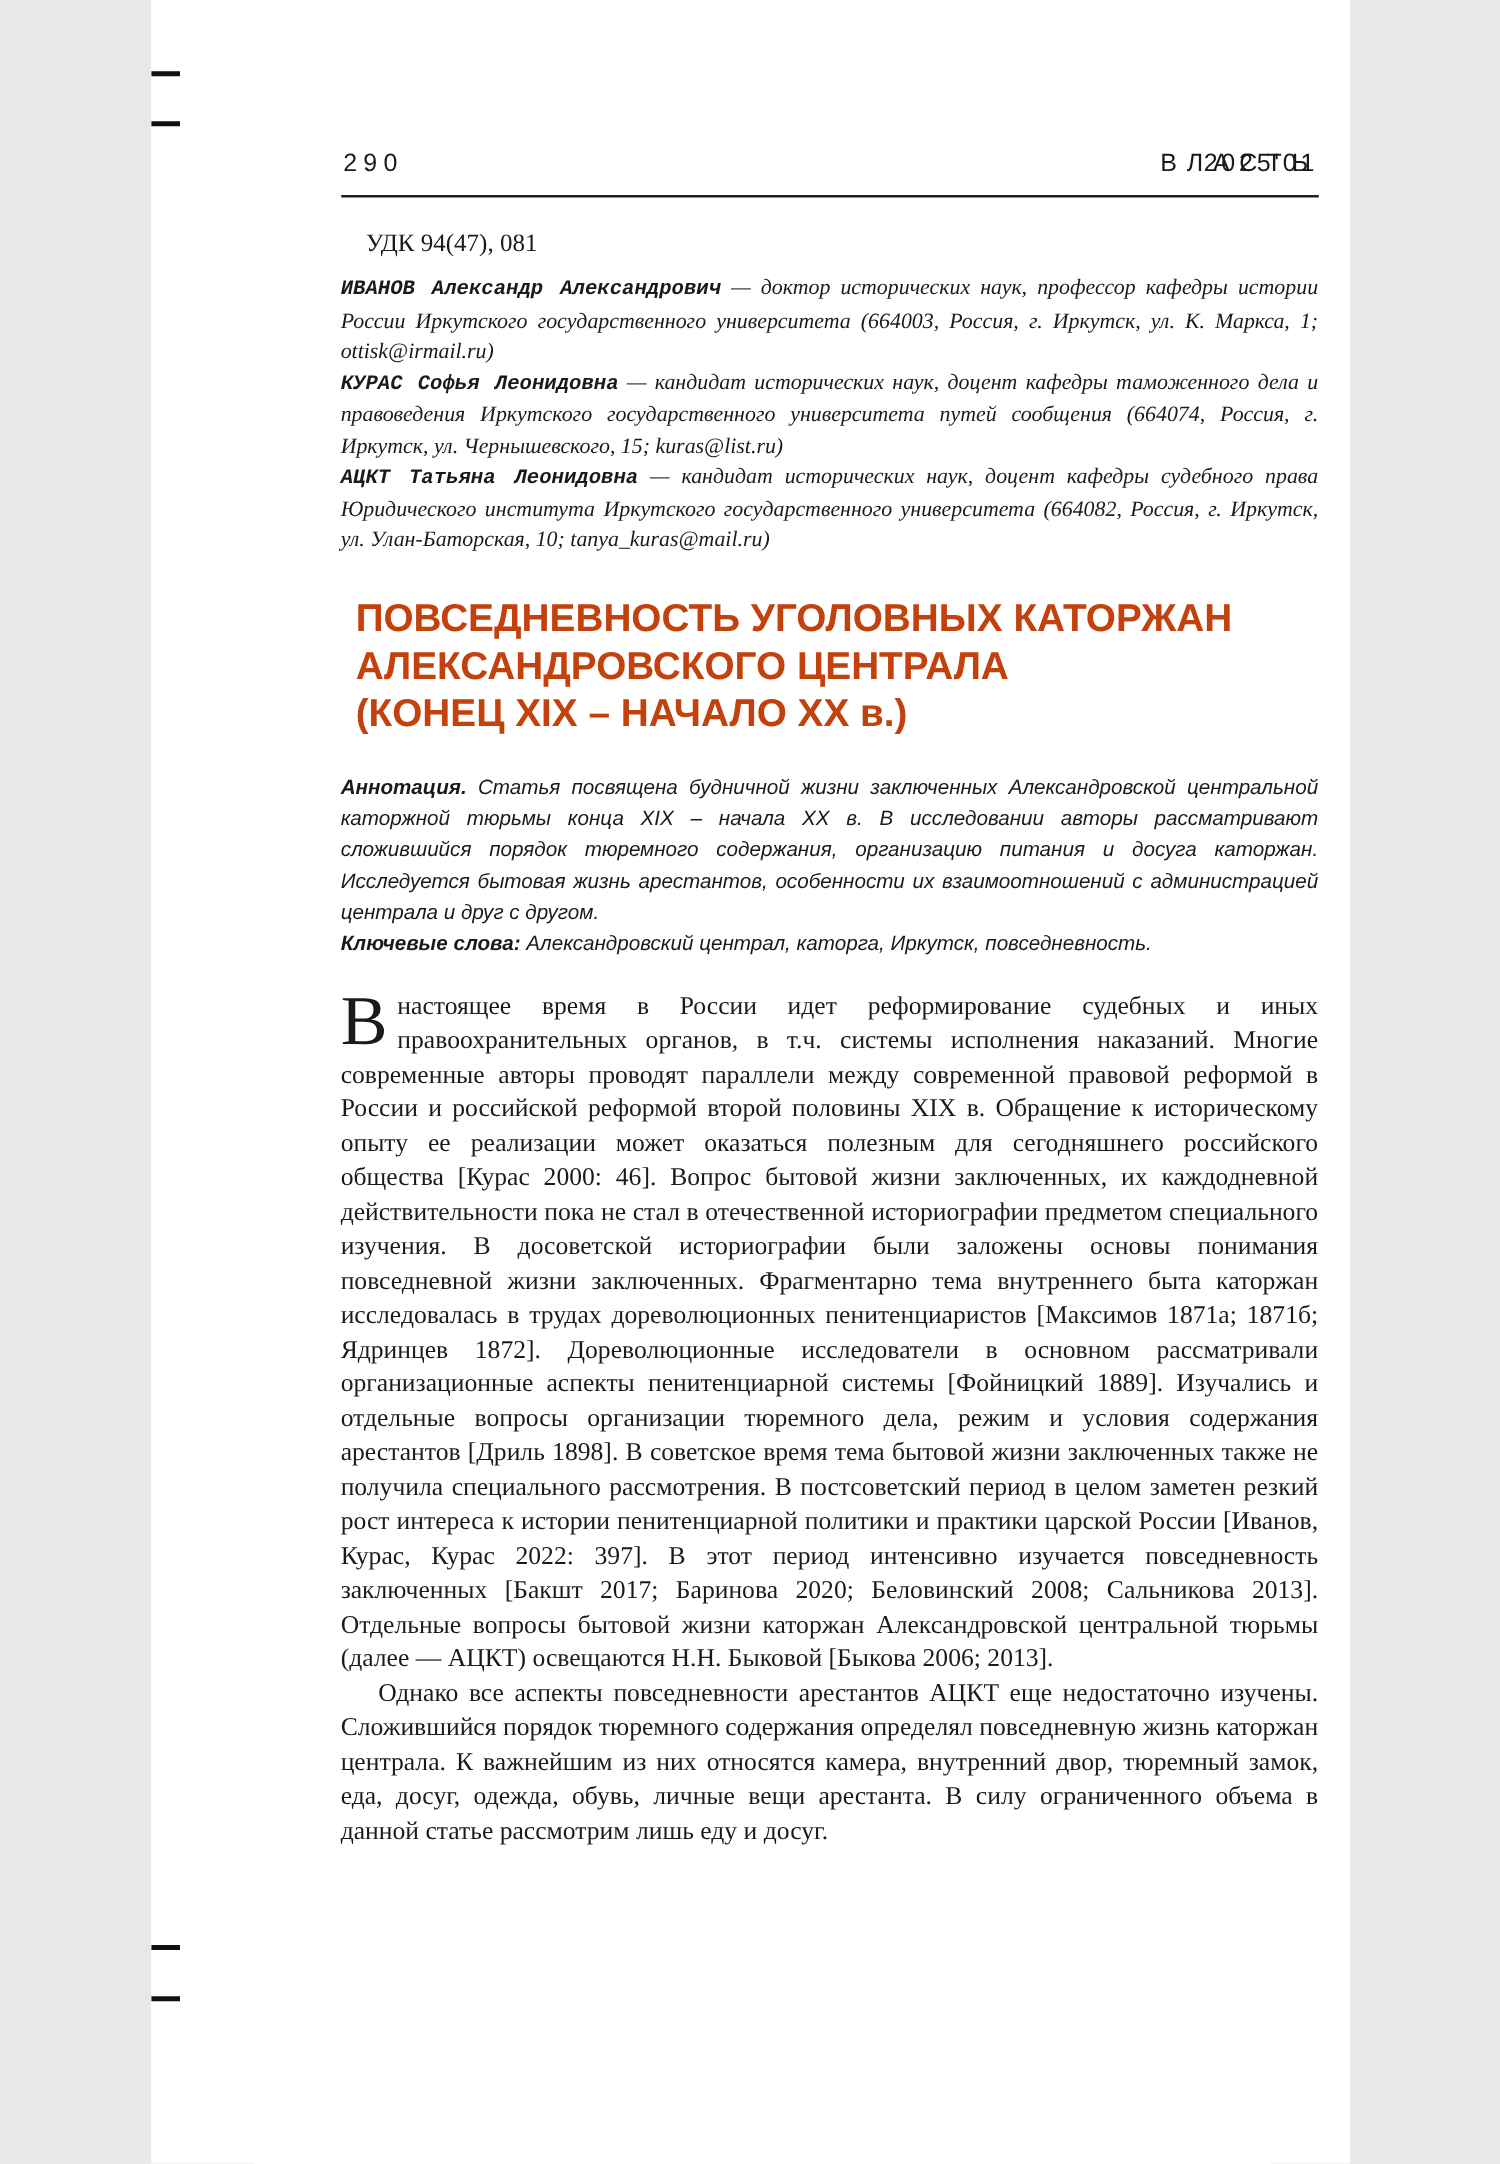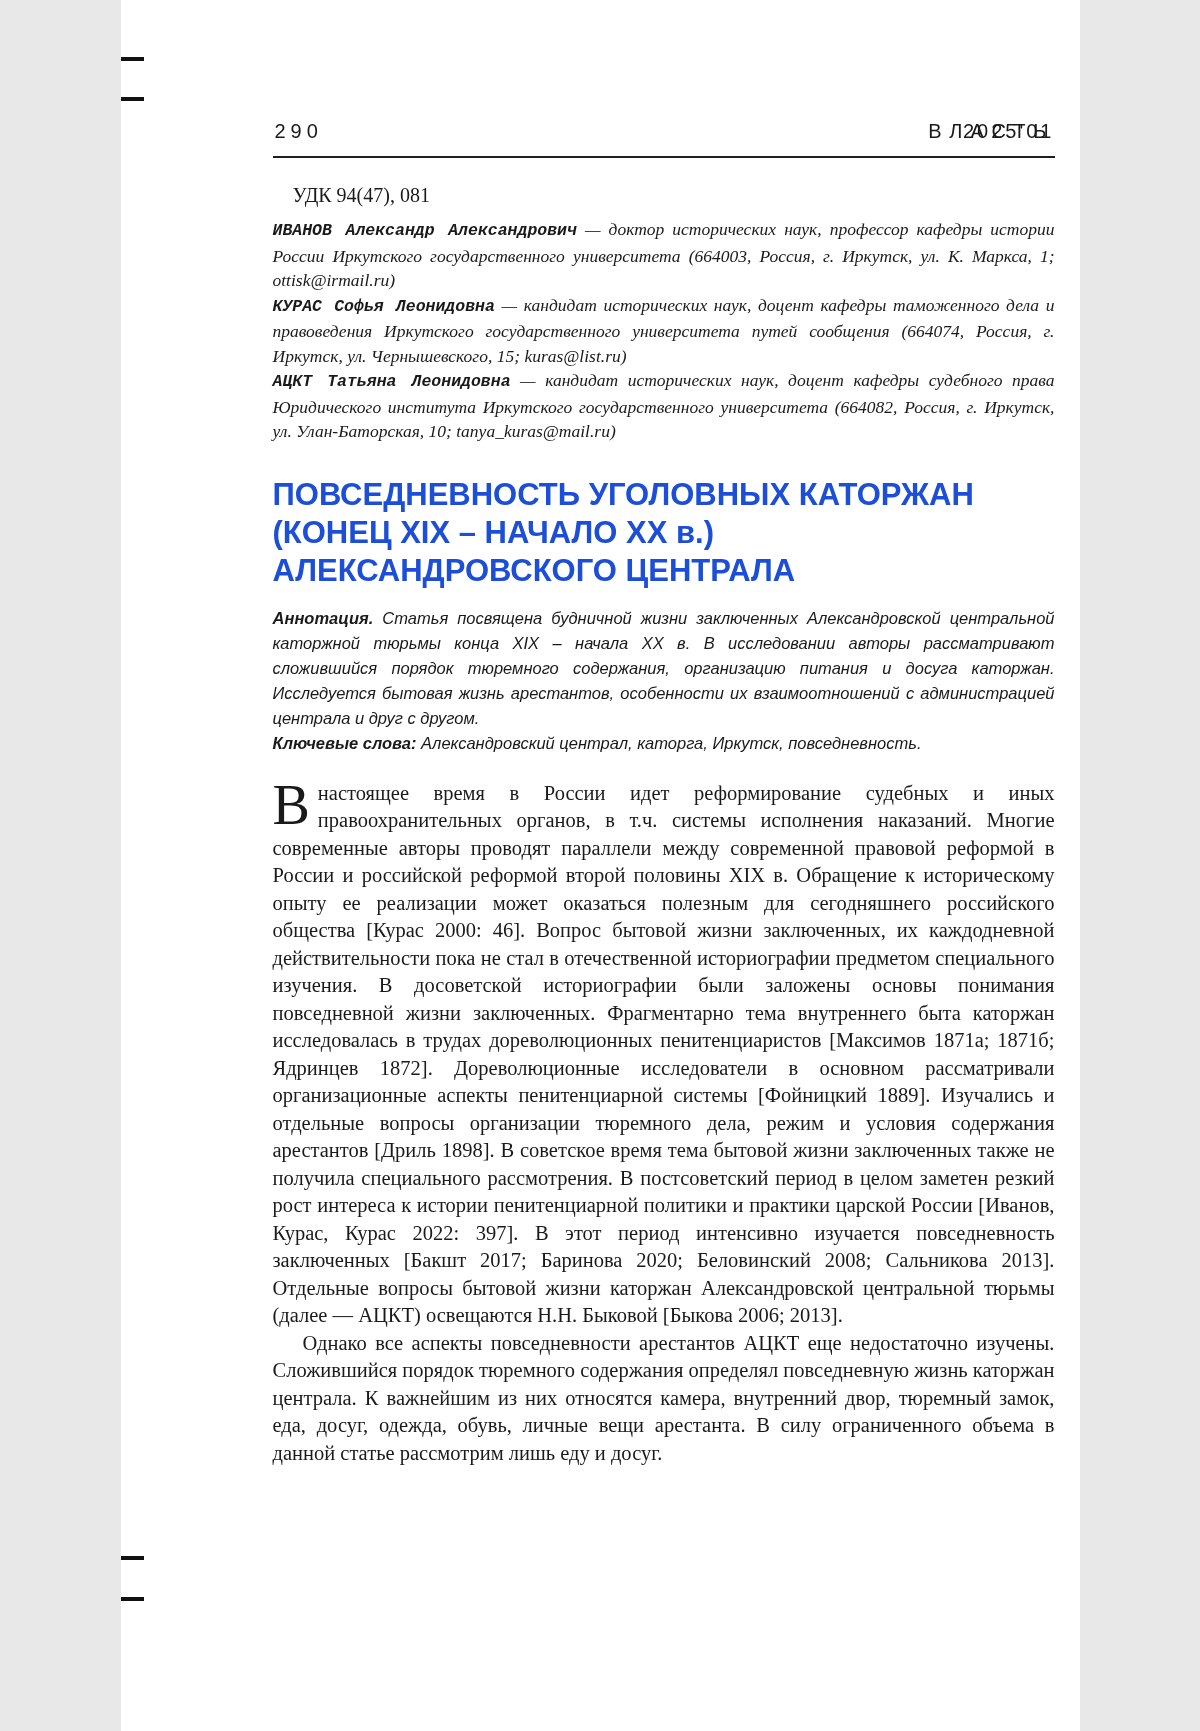--- a/index.html
+++ b/index.html
@@ -55,26 +55,27 @@
   }
   .author-aff { font-style: italic; }
 
   
   .article-title {
     margin-top: 32px;
     font-family: "Liberation Sans", sans-serif;
     font-weight: 700;
     font-size: 31px;
     line-height: 38px;
-    color: #1d4ed8;
+    color: #c2410c;
+    margin-left: 12px;
   }
 
   
   .abstract-block {
-    margin-top: 16px;
+    margin-top: 28px;
     font-family: "Liberation Sans", sans-serif;
     font-style: italic;
     font-size: 16.5px;
     line-height: 25px;
     text-align: justify;
   }
   .abstract-block p { margin: 0; }
   .ann-label { font-weight: 700; }
 
   
@@ -139,22 +140,22 @@
     <div class="udc">УДК 94(47), 081</div>
 
     <div class="authors">
       <p class="author-entry"><span class="author-name">ИВАНОВ Александр Александрович</span> <span class="author-aff">— доктор исторических наук, профессор кафедры истории России Иркутского государственного университета (664003, Россия, г. Иркутск, ул. К. Маркса, 1; ottisk@irmail.ru)</span></p>
       <p class="author-entry"><span class="author-name">КУРАС Софья Леонидовна</span> <span class="author-aff">— кандидат исторических наук, доцент кафедры таможенного дела и правоведения Иркутского государственного университета путей сообщения (664074, Россия, г. Иркутск, ул. Чернышевского, 15; kuras@list.ru)</span></p>
       <p class="author-entry"><span class="author-name">АЦКТ Татьяна Леонидовна</span> <span class="author-aff">— кандидат исторических наук, доцент кафедры судебного права Юридического института Иркутского государственного университета (664082, Россия, г. Иркутск, ул. Улан-Баторская, 10; tanya_kuras@mail.ru)</span></p>
     </div>
 
     <div class="article-title">
       <div>ПОВСЕДНЕВНОСТЬ УГОЛОВНЫХ КАТОРЖАН</div>
+      <div>АЛЕКСАНДРОВСКОГО ЦЕНТРАЛА</div>
       <div>(КОНЕЦ XIX – НАЧАЛО XX в.)</div>
-      <div>АЛЕКСАНДРОВСКОГО ЦЕНТРАЛА</div>
     </div>
 
     <div class="abstract-block">
       <p><span class="ann-label">Аннотация.</span><span> Статья посвящена будничной жизни заключенных Александровской центральной каторжной тюрьмы конца XIX – начала XX в. В исследовании авторы рассматривают сложившийся порядок тюремного содержания, организацию питания и досуга каторжан. Исследуется бытовая жизнь арестантов, особенности их взаимоотношений с администрацией централа и друг с другом.</span></p>
       <p><span class="ann-label">Ключевые слова:</span><span> Александровский централ, каторга, Иркутск, повседневность.</span></p>
     </div>
 
     <div class="body-text">
       <p><span class="dropcap">В</span><span>настоящее время в России идет реформирование судебных и иных правоохранительных органов, в т.ч. системы исполнения наказаний. Многие современные авторы проводят параллели между современной правовой реформой в России и российской реформой второй половины XIX в. Обращение к историческому опыту ее реализации может оказаться полезным для сегодняшнего российского общества [Курас 2000: 46]. Вопрос бытовой жизни заключенных, их каждодневной действительности пока не стал в отечественной историографии предметом специального изучения. В досоветской историографии были заложены основы понимания повседневной жизни заключенных. Фрагментарно тема внутреннего быта каторжан исследовалась в трудах дореволюционных пенитенциаристов [Максимов 1871а; 1871б; Ядринцев 1872]. Дореволюционные исследователи в основном рассматривали организационные аспекты пенитенциарной системы [Фойницкий 1889]. Изучались и отдельные вопросы организации тюремного дела, режим и условия содержания арестантов [Дриль 1898]. В советское время тема бытовой жизни заключенных также не получила специального рассмотрения. В постсоветский период в целом заметен резкий рост интереса к истории пенитенциарной политики и практики царской России [Иванов, Курас, Курас 2022: 397]. В этот период интенсивно изучается повседневность заключенных [Бакшт 2017; Баринова 2020; Беловинский 2008; Сальникова 2013]. Отдельные вопросы бытовой жизни каторжан Александровской центральной тюрьмы (далее — АЦКТ) освещаются Н.Н. Быковой [Быкова 2006; 2013].</span></p>
       <p class="para-indent">Однако все аспекты повседневности арестантов АЦКТ еще недостаточно изучены. Сложившийся порядок тюремного содержания определял повседневную жизнь каторжан централа. К важнейшим из них относятся камера, внутренний двор, тюремный замок, еда, досуг, одежда, обувь, личные вещи арестанта. В силу ограниченного объема в данной статье рассмотрим лишь еду и досуг.</p>

